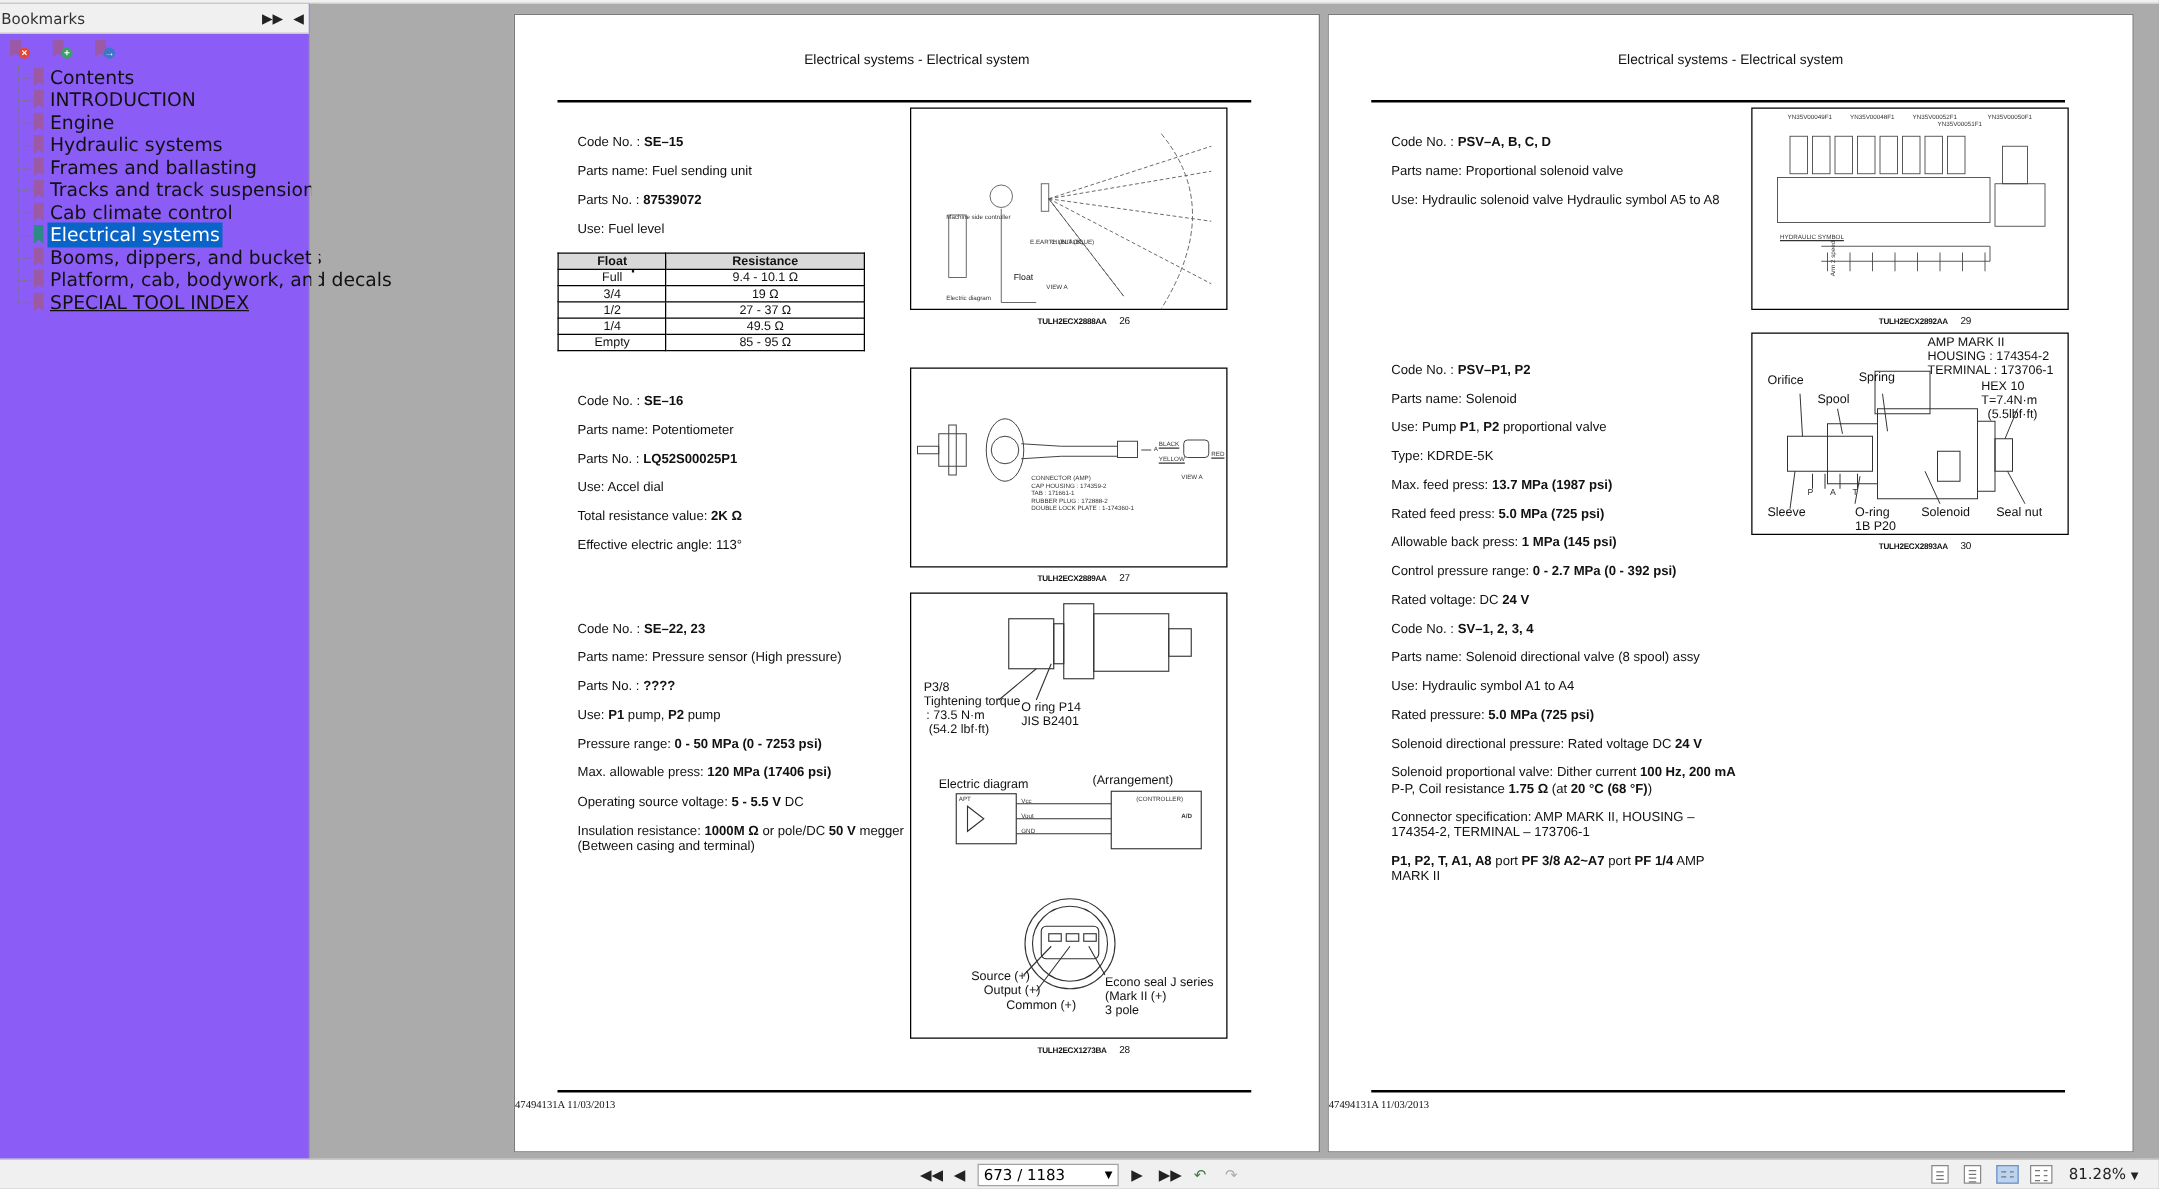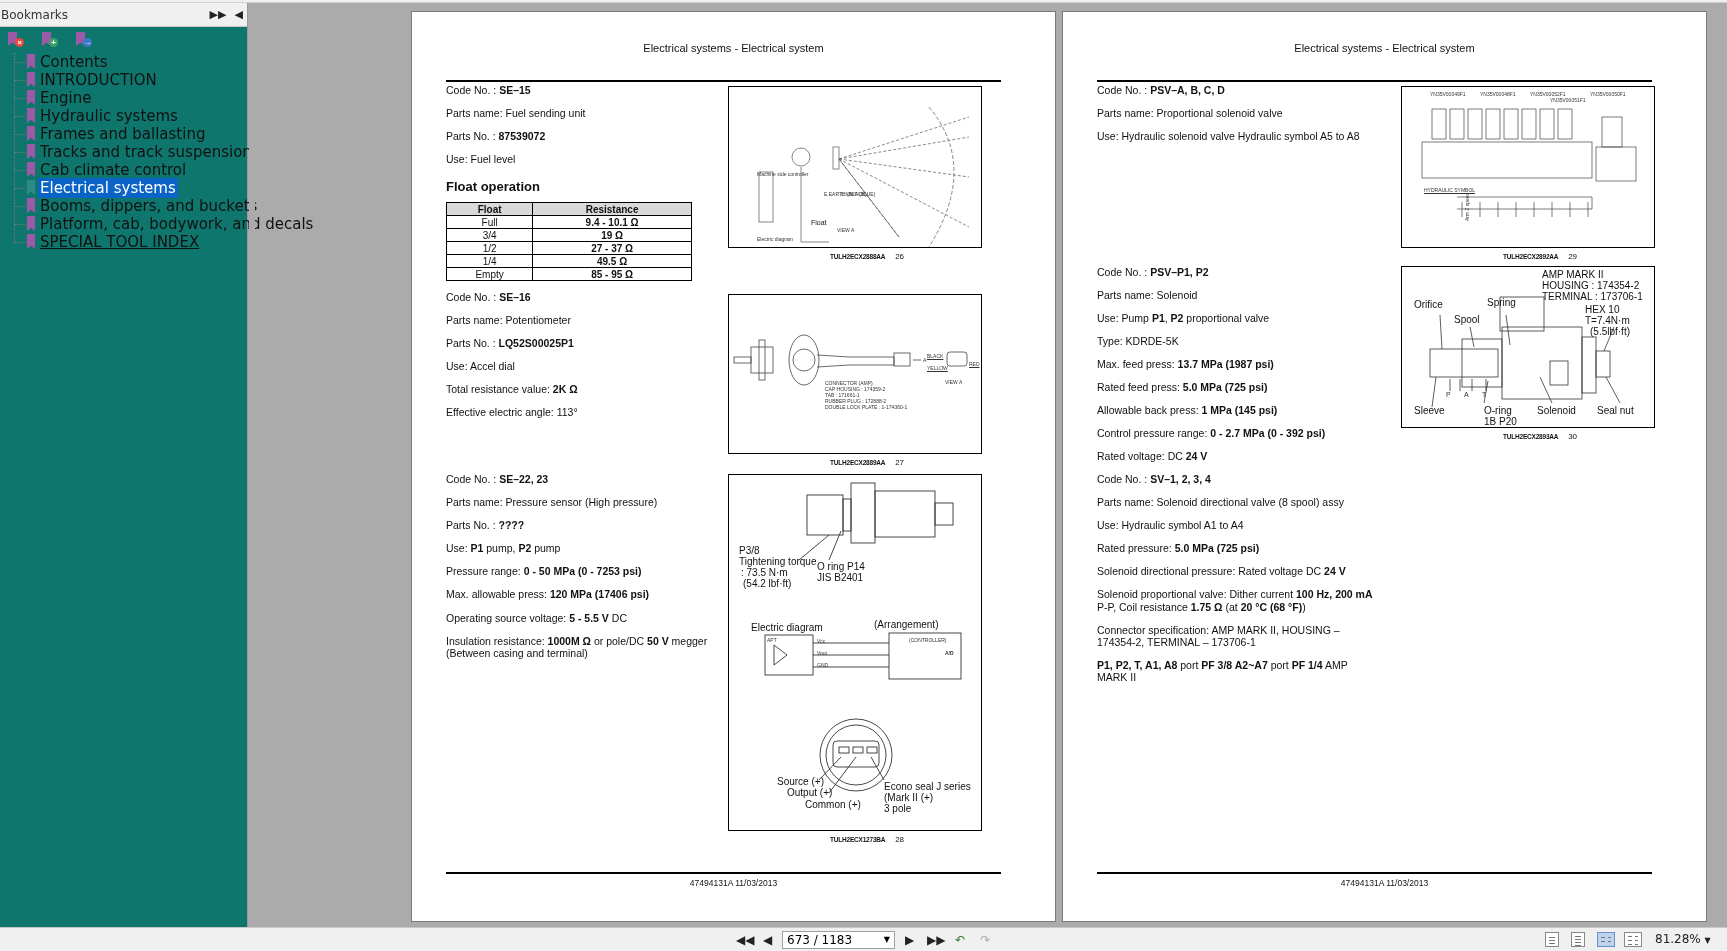--- a/index.html
+++ b/index.html
@@ -1,18 +1,18 @@
 <!DOCTYPE html>
 <html><head>
 <meta charset="utf-8">
 <style>
   * { box-sizing: border-box; margin: 0; padding: 0; }
   html, body { width: 1727px; height: 951px; overflow: hidden; background: #ababab; font-family: "Liberation Sans", sans-serif; }
   #topstrip { position: absolute; left: 0; top: 0; width: 1727px; height: 3px; background: #f0f0f0; border-bottom: 1px solid #d0d0d0; }
-  #sidebar { position: absolute; left: 0; top: 3px; width: 248px; height: 924px; background: #0f766e; border-right: 1px solid #9a9a9a; }
+  #sidebar { position: absolute; left: 0; top: 3px; width: 248px; height: 924px; background: #8b5cf6; border-right: 1px solid #9a9a9a; }
   #sidebar-head { height: 24px; background: #f0f0f0; border-bottom: 1px solid #c8c8c8; display: flex; align-items: center; justify-content: space-between; padding: 0 4px 0 1px; font-family: "DejaVu Sans", sans-serif; font-size: 12px; color: #333; }
   #sidebar-head .ctrls { display: flex; gap: 8px; font-size: 11px; color: #222; }
   #sidebar-tools { height: 26px; display: flex; align-items: center; gap: 18px; padding-left: 8px; }
   .tbicon { width: 16px; height: 16px; position: relative; }
   .tbicon .bm { position: absolute; left: 0; top: 0; width: 9px; height: 14px; background: #9b59a6; clip-path: polygon(0 0,100% 0,100% 100%,50% 75%,0 100%); }
   .tbicon .dot { position: absolute; right: 0; bottom: 1px; width: 9px; height: 9px; border-radius: 50%; color: #fff; font-size: 8px; line-height: 9px; text-align: center; font-weight: bold; }
   #tree { position: relative; padding-left: 8px; }
   .tree-item { position: relative; height: 18px; display: flex; align-items: center; font-family: "DejaVu Sans", sans-serif; font-size: 15px; color: #111; padding-left: 30px; white-space: nowrap; }
   .tree-item::before { content: ""; position: absolute; left: 6px; top: 9px; width: 12px; border-top: 1px dotted #777; }
   .tree-line { position: absolute; left: 14px; top: 0; width: 0; height: 190px; border-left: 1px dotted #777; }
@@ -21,31 +21,31 @@
   .tree-item .lbl { padding: 1px 2px; }
   .tree-item.sel .lbl { background: #0a64c8; color: #fff; }
   .tree-item.link .lbl { text-decoration: underline; }
   #splitter { position: absolute; left: 249px; top: 3px; width: 6px; height: 924px; background: #ababab; }
   .page { position: absolute; top: 11px; background: #fff; border: 1px solid #7a7a7a; width: 645px; height: 911px; color: #111; }
   #page-left { left: 411px; }
   #page-right { left: 1062px; }
   .pg-header { position: absolute; top: 30px; left: 0; width: 100%; text-align: center; font-size: 11px; }
   .pg-rule { position: absolute; left: 34px; width: 555px; top: 68px; border-top: 2px solid #000; }
   .pg-foot-rule { position: absolute; left: 34px; width: 555px; top: 860px; border-top: 2px solid #000; }
-  .pg-foot1 { position: absolute; top: 866px; width: 100%; text-align: center; font-size: 8.5px; }
+  .pg-foot1 { position: absolute; top: 866px; width: 100%; text-align: left; font-size: 8.5px; font-family: Liberation Serif, serif; }
   .pg-foot2 { position: absolute; top: 877px; width: 100%; text-align: center; font-size: 11px; }
   .col { position: absolute; left: 34px; width: 280px; font-size: 10.5px; line-height: 13px; }
-  .ln { position: absolute; left: 0; white-space: nowrap; }
+  .ln { position: absolute; left: 16px; white-space: nowrap; margin-top: 24px; }
   .ln.wrap { white-space: normal; width: 280px; }
   b { font-weight: bold; }
   .h2 { font-size: 13px; font-weight: bold; }
   table.float { position: absolute; left: 34px; top: 190px; border-collapse: collapse; font-size: 10px; width: 246px; }
   table.float td, table.float th { border: 1.5px solid #000; text-align: center; height: 13px; line-height: 11px; padding: 0; }
   table.float th { background: #d9d9d9; font-weight: bold; }
-  table.float td.r { font-weight: bold; }
+  table.float td.r { font-weight: normal; }
   .fig { position: absolute; border: 1px solid #000; background: #fff; overflow: hidden; }
   .figcap { position: absolute; font-size: 6.5px; font-weight: bold; letter-spacing: -0.2px; }
   .figcap .n { margin-left: 10px; font-weight: normal; font-size: 8px; }
   .flabel { position: absolute; font-size: 10px; line-height: 11px; white-space: nowrap; color: #111; }
   .tiny { position: absolute; font-size: 5px; line-height: 6px; color: #333; white-space: nowrap; }
   #bottombar { position: absolute; left: 0; top: 927px; width: 1727px; height: 24px; background: #f0f0f0; border-top: 1px solid #c8c8c8; }
   .navbtn { position: absolute; top: 5px; font-size: 12px; color: #222; line-height: 14px; }
   #pagebox { position: absolute; left: 782px; top: 3px; width: 113px; height: 18px; border: 1px solid #a0a0a0; background: #fff; font-family: "DejaVu Sans", sans-serif; font-size: 12px; padding-left: 4px; line-height: 16px; }
   #pagebox .arr { position: absolute; right: 4px; top: 0; font-size: 8px; }
   .viewbtn { position: absolute; top: 4px; width: 14px; height: 15px; border: 1px solid #888; background: #fff; }

